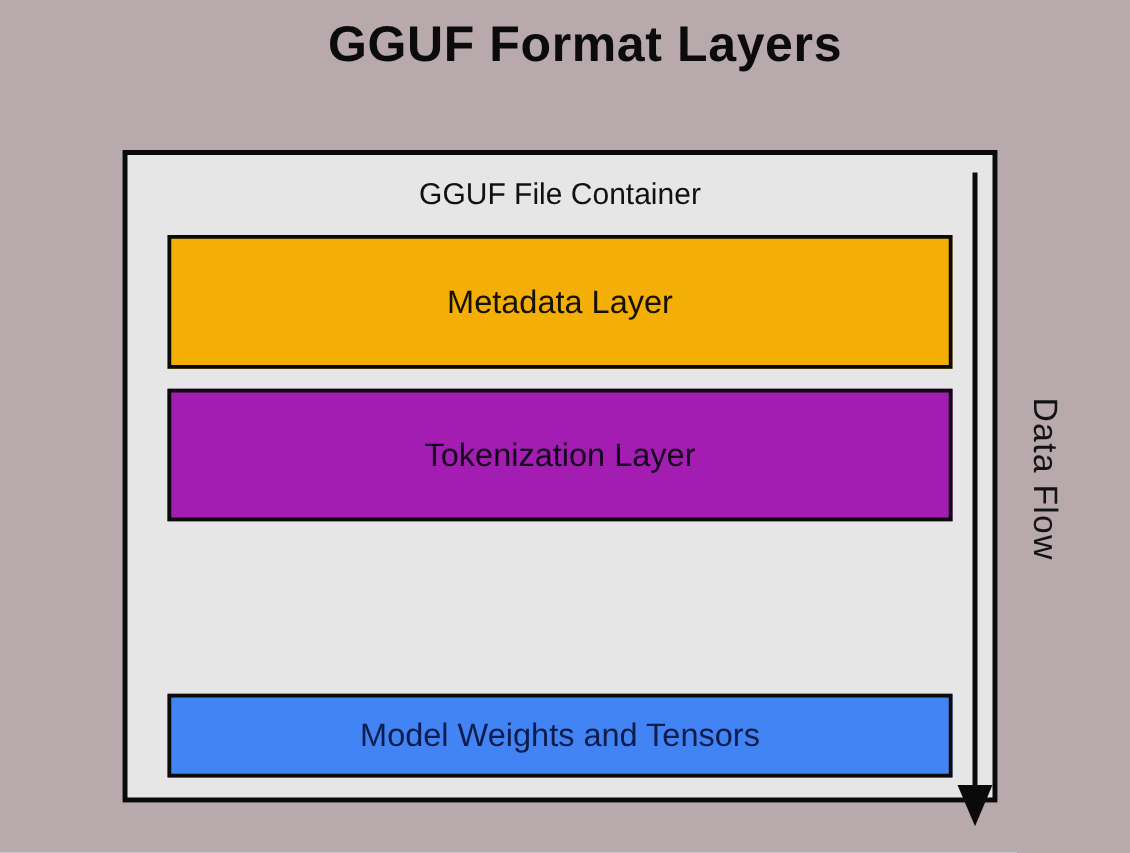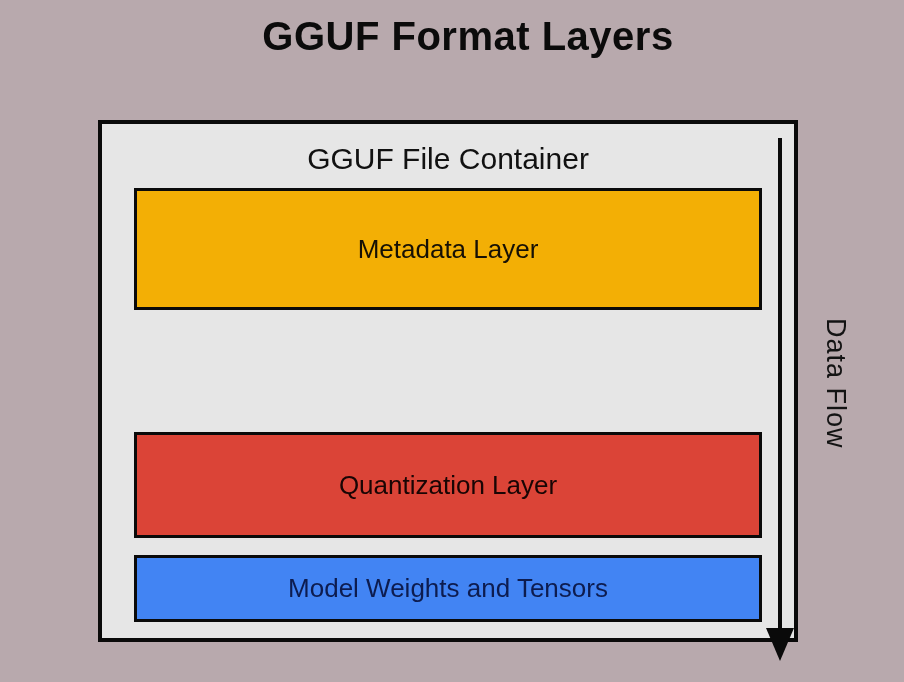--- a/index.html
+++ b/index.html
@@ -25,35 +25,35 @@
     position: absolute;
     left: 98px; top: 120px;
     width: 700px; height: 522px;
     border: 4px solid #0a0a0a;
   }
 
   .container-label {
     position: absolute;
     top: 18px; left: 0; width: 100%;
     text-align: center;
-    font-size: 30px;
+    font-size: 24px;
     color: #111111;
   }
 
   .layer {
     position: absolute;
     left: 32px;
     width: 628px;
     border: 3px solid #0a0a0a;
     display: flex;
     align-items: center;
     justify-content: center;
     font-size: 26px;
   }
-  .layer-metadata     { top: 64px;  height: 122px; text-align: right; }
+  .layer-metadata     { top: 64px;  height: 107px; text-align: right; }
   .layer-tokenization { top: 187px; height: 106px; }
   .layer-quantization { top: 308px; height: 106px; }
   .layer-weights      { top: 431px; height: 67px;  }
 
   .flow-arrow-line {
     position: absolute;
     left: 778px; top: 138px;
     width: 4px; height: 494px;
   }
   .flow-arrow-head {
@@ -81,24 +81,24 @@
 <div class="page-title">GGUF Format Layers</div>
 
 <div class="container-box" style="background-color: rgb(230, 230, 230);">
 
   <div class="container-label">GGUF File Container</div>
 
   <div class="layer layer-metadata" style="background-color: rgb(243, 175, 5); color: rgb(22, 16, 5);">
     <span>Metadata Layer</span>
   </div>
 
+  <div class="layer layer-tokenization" style="background-color: rgb(163, 29, 178); color: rgb(20, 4, 27);">
+    <span>Tokenization Layer</span>
+  </div>
 
-  <div class="layer layer-quantization" style="background-color: rgb(219, 68, 55); color: rgb(25, 5, 4);">
-    <span>Quantization Layer</span>
-  </div>
 
   <div class="layer layer-weights" style="background-color: rgb(66, 132, 243); color: rgb(13, 28, 79); text-align: center;">
     <span>Model Weights and Tensors</span>
   </div>
 
 </div>
 
 <div class="flow-arrow-line" style="background-color: rgb(10, 10, 10);"></div>
 
 <div class="flow-arrow-head" style="border-top-color: rgb(10, 10, 10);"></div>

